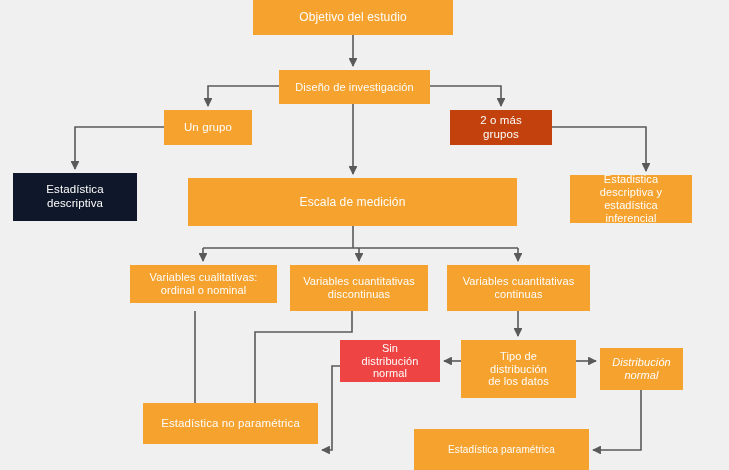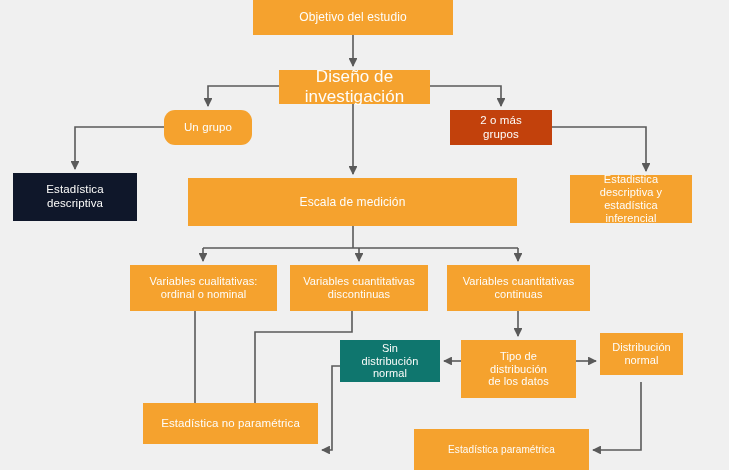--- a/index.html
+++ b/index.html
@@ -89,54 +89,54 @@
       <path d="M 340 366 L 332 366 L 332 450 L 322 450" marker-end="url(#arrow)"></path>
 
       <path d="M 641 382 L 641 450 L 593 450" marker-end="url(#arrow)"></path>
     </g>
   </svg>
 
   <div id="nodes">
       <div class="node" style="left: 253px; top: 0px; width: 200px; height: 35px; background: rgb(245, 162, 46); color: rgb(253, 253, 251); font-size: 12px;">
         <span>Objetivo del estudio</span>
       </div>
-      <div class="node" style="left: 279px; top: 70px; width: 151px; height: 34px; background: rgb(245, 162, 46); color: rgb(253, 253, 251); font-size: 17px;">
+      <div class="node" style="left: 279px; top: 70px; width: 151px; height: 34px; background: rgb(245, 162, 46); color: rgb(253, 253, 251); font-size: 11px;">
         <span>Diseño de investigación</span>
       </div>
-      <div class="node" style="left: 164px; top: 110px; width: 88px; height: 35px; background: rgb(245, 162, 46); color: rgb(253, 253, 251); font-size: 11.5px; border-radius: 11px;">
+      <div class="node" style="left: 164px; top: 110px; width: 88px; height: 35px; background: rgb(245, 162, 46); color: rgb(253, 253, 251); font-size: 11.5px;">
         <span>Un grupo</span>
       </div>
       <div class="node" style="left: 450px; top: 110px; width: 102px; height: 35px; background: #c2410c; color: rgb(253, 253, 251); font-size: 11.5px;">
         <span>2 o más grupos</span>
       </div>
       <div class="node" style="left: 13px; top: 173px; width: 124px; height: 48px; background: #0f172a; color: rgb(253, 253, 251); font-size: 11.5px;">
         <span>Estadística<br>descriptiva</span>
       </div>
       <div class="node" style="left: 188px; top: 178px; width: 329px; height: 48px; background: rgb(245, 162, 46); color: rgb(253, 253, 251); font-size: 12px; text-align: center;">
         <span>Escala de medición</span>
       </div>
       <div class="node" style="left: 570px; top: 175px; width: 122px; height: 48px; background: rgb(245, 162, 46); color: rgb(253, 253, 251); font-size: 11px;">
         <span>Estadistica descriptiva y<br>estadística inferencial</span>
       </div>
-      <div class="node" style="left: 130px; top: 265px; width: 147px; height: 46px; background: rgb(245, 162, 46); color: rgb(253, 253, 251); font-size: 11px;">
+      <div class="node" style="left: 130px; top: 265px; width: 147px; height: 38px; background: rgb(245, 162, 46); color: rgb(253, 253, 251); font-size: 11px;">
         <span>Variables cualitativas:<br>ordinal o nominal</span>
       </div>
       <div class="node" style="left: 290px; top: 265px; width: 138px; height: 46px; background: rgb(245, 162, 46); color: rgb(253, 253, 251); font-size: 11px;">
         <span>Variables cuantitativas<br>discontinuas</span>
       </div>
       <div class="node" style="left: 447px; top: 265px; width: 143px; height: 46px; background: rgb(245, 162, 46); color: rgb(253, 253, 251); font-size: 11px;">
         <span>Variables cuantitativas<br>continuas</span>
       </div>
-      <div class="node" style="left: 340px; top: 340px; width: 100px; height: 42px; background: #0f766e; color: rgb(253, 253, 251); font-size: 11px;">
+      <div class="node" style="left: 340px; top: 340px; width: 100px; height: 42px; background: #ef4444; color: rgb(253, 253, 251); font-size: 11px;">
         <span>Sin distribución<br>normal</span>
       </div>
       <div class="node" style="left: 461px; top: 340px; width: 115px; height: 58px; background: rgb(245, 162, 46); color: rgb(253, 253, 251); font-size: 11px;">
         <span>Tipo de distribución<br>de los datos</span>
       </div>
-      <div class="node" style="left: 600px; top: 333px; width: 83px; height: 42px; background: rgb(245, 162, 46); color: rgb(253, 253, 251); font-size: 11px;">
+      <div class="node" style="left: 600px; top: 348px; width: 83px; height: 42px; background: rgb(245, 162, 46); color: rgb(253, 253, 251); font-size: 11px; font-style: italic;">
         <span>Distribución<br>normal</span>
       </div>
       <div class="node" style="left: 143px; top: 403px; width: 175px; height: 41px; background: rgb(245, 162, 46); color: rgb(253, 253, 251); font-size: 11.5px;">
         <span>Estadística no paramétrica</span>
       </div>
       <div class="node" style="left: 414px; top: 429px; width: 175px; height: 41px; background: rgb(245, 162, 46); color: rgb(253, 253, 251); font-size: 10px;">
         <span>Estadística paramétrica</span>
       </div>
     </div>
 

